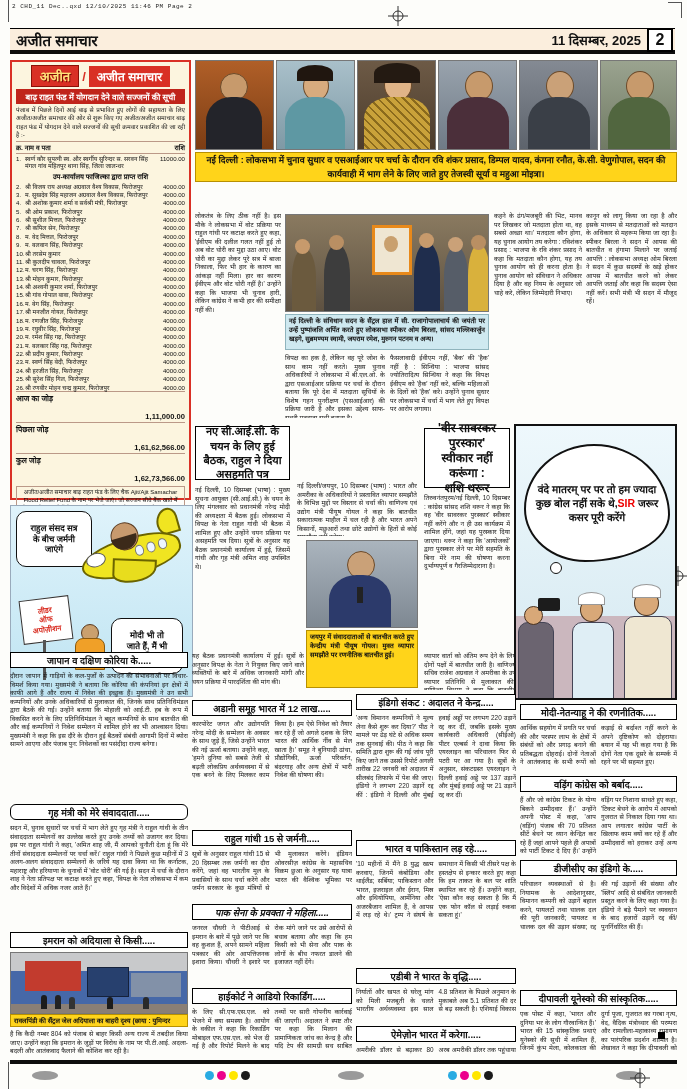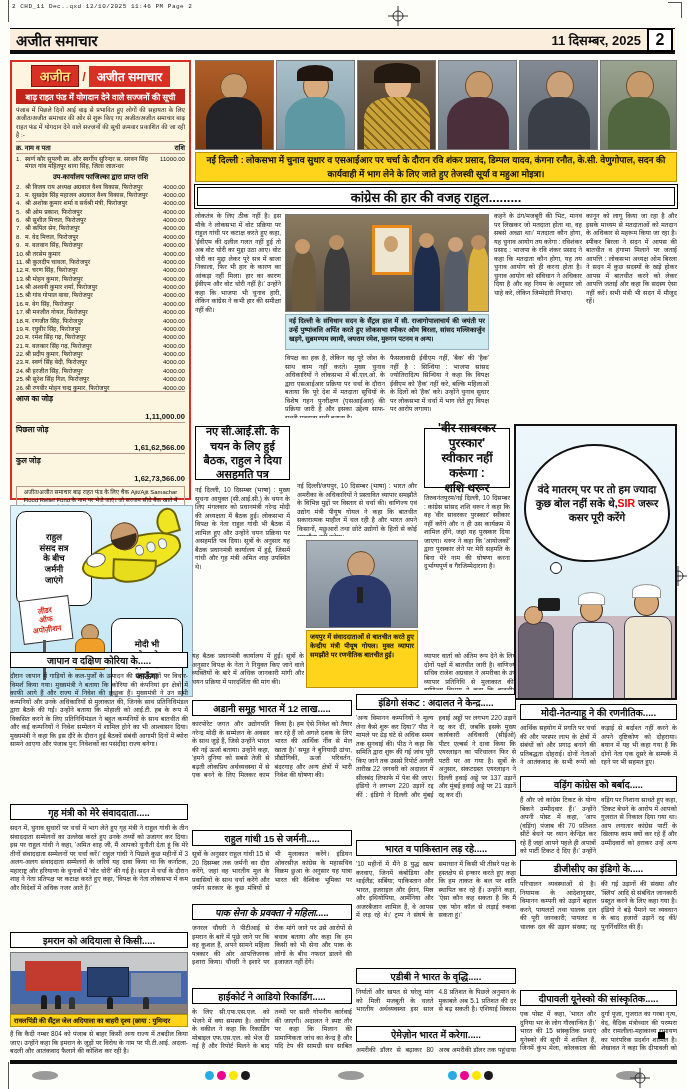--- a/index.html
+++ b/index.html
@@ -43,21 +43,21 @@
   .drow .am{width:34px;flex:none;text-align:right;}
   #donation .subhead{font-weight:bold;font-size:6.8px;text-align:center;padding:1.5px 0;}
   .trow{display:flex;font-weight:bold;font-size:7.6px;border-top:1px solid #b98;padding:1px 0;}
   .trow .lb{flex:1;} .trow .am{text-align:right;margin-top:19px;}
   #donation .bank{border:1px solid #b98;margin-top:2px;font-size:5.9px;line-height:1.3;
                   text-align:center;padding:2px;}
   
   #cartoon1{left:10px;top:505px;width:181px;height:190px;background:linear-gradient(#dff3fb,#bfe4f2);
             border:1px solid #9ab;overflow:hidden;}
   .bubble{position:absolute;background:#fff;border:1.5px solid #111;border-radius:10px;
-          font-weight:bold;text-align:center;padding:20px;line-height:1.25;box-sizing:border-box;}
+          font-weight:bold;text-align:center;padding:11px;line-height:1.25;box-sizing:border-box;}
   #plane{position:absolute;left:62px;top:14px;width:110px;height:64px;transform:rotate(-16deg);}
   #plane .fus{position:absolute;left:6px;top:18px;width:98px;height:34px;background:#f0e521;
               border:2px solid #6b6400;border-radius:50% 45% 45% 50%;}
   #plane .cock{position:absolute;left:12px;top:24px;width:18px;height:12px;background:#fff;
                border:1.5px solid #555;border-radius:50%;}
   #plane .win{position:absolute;top:28px;width:7px;height:9px;background:#eef6ff;border:1px solid #777;border-radius:50%;}
   #plane .tail{position:absolute;right:-2px;top:0px;width:18px;height:22px;background:#f0e521;
                border:2px solid #6b6400;border-radius:60% 40% 0 40%;}
   #plane .wing{position:absolute;left:34px;top:40px;width:40px;height:20px;background:#e8dd1d;
                border:2px solid #6b6400;border-radius:0 0 70% 30%;transform:rotate(18deg);}
@@ -361,21 +361,20 @@
   <div class="ph" style="left:519px;top:60px;width:79px;height:90px;background:linear-gradient(#848a93,#5d636c);">
     <div class="abs" style="left:26px;top:10px;width:26px;height:28px;border-radius:50%;background:#caa178;border:1px solid #6b4a2a;"></div>
     <div class="abs" style="left:8px;top:36px;width:62px;height:54px;border-radius:45% 45% 0 0;background:#3a3f47;"></div>
   </div>
   <div class="ph" style="left:600px;top:60px;width:77px;height:90px;background:linear-gradient(#9aa38f,#707a64);">
     <div class="abs" style="left:25px;top:10px;width:26px;height:28px;border-radius:50%;background:#c79a6c;border:1px solid #6b4a2a;"></div>
     <div class="abs" style="left:7px;top:36px;width:62px;height:54px;border-radius:45% 45% 0 0;background:#51663f;"></div>
   </div>
   <div class="abs yellowcap" style="left:195px;top:152px;width:482px;height:30px;font-size:9px;line-height:1.55;padding:1px 0;text-align:center;">नई दिल्ली : लोकसभा में चुनाव सुधार व एसआईआर पर चर्चा के दौरान रवि शंकर प्रसाद, डिम्पल यादव, कंगना रनौत, के.सी. वेणुगोपाल, सदन की कार्यवाही में भाग लेने के लिए जाते हुए तेजस्वी सूर्या व महुआ मोइत्रा।</div>
 
-  <div class="abs hbox dbl" style="left:197px;top:187px;width:478px;height:19px;font-size:13px;">कांग्रेस की हार की वजह राहुल.........</div>
 
   <div class="abs bt" style="left:195px;top:212px;width:86px;height:206px;">लोकतंत्र के लिए ठीक नहीं है। इस मौके ने लोकसभा में वोट प्रक्रिया पर राहुल गांधी पर कटाक्ष करते हुए कहा, 'ईवीएम की दलील गलत नहीं हुई तो अब वोट चोरी का मुद्दा उठा आए। वोट चोरी का मुद्दा लेकर पूरे सत्र में बाजा निकाला, फिर भी हार के कारण का आंकड़ा नहीं मिला। हार का कारण ईवीएम और वोट चोरी नहीं है।' उन्होंने कहा कि भाजपा भी चुनाव हारी, लेकिन कांग्रेस ने कभी हार की समीक्षा नहीं की।</div>
   <div class="ph" style="left:285px;top:214px;width:204px;height:98px;background:linear-gradient(#8a7a60,#5d5141);">
     <div class="abs" style="left:86px;top:10px;width:34px;height:44px;background:#efe6d2;border:3px solid #e8891a;">
       <div class="abs" style="left:9px;top:8px;width:14px;height:16px;border-radius:50%;background:#c9a06e;"></div>
     </div>
     <div class="abs" style="left:6px;top:34px;width:24px;height:64px;border-radius:45% 45% 0 0;background:#6b5a3e;"></div>
     <div class="abs" style="left:9px;top:24px;width:15px;height:15px;border-radius:50%;background:#c79a6c;"></div>
     <div class="abs" style="left:38px;top:30px;width:26px;height:68px;border-radius:45% 45% 0 0;background:#3d3d3d;"></div>
     <div class="abs" style="left:43px;top:20px;width:15px;height:15px;border-radius:50%;background:#b98f63;"></div>
@@ -426,21 +425,21 @@
 
     <div class="fig-body" style="left:108px;top:190px;width:46px;height:84px;background:#efe7d2;"></div>
     <div class="fig-head" style="left:118px;top:164px;width:23px;height:24px;"></div>
     <div class="fig-cap" style="left:116px;top:158px;width:27px;height:12px;"></div>
   </div>
 
   <div class="abs hbox hl-s" style="left:10px;top:652px;width:178px;height:16px;">
       <span>जापान व दक्षिण कोरिया के.....</span>
     </div>
   <div class="abs bt" style="left:10px;top:672px;width:178px;height:128px;">दौरान जापान में गाड़ियों के कल-पुर्जों के उत्पादन की संभावनाओं पर विचार-विमर्श किया गया। मुख्यमंत्री ने बताया कि कोरिया की कंपनियां इन क्षेत्रों में काफी आगे हैं और राज्य में निवेश की इच्छुक हैं। मुख्यमंत्री ने उन सभी कम्पनियों और उनके अधिकारियों से मुलाकात की, जिनके साथ प्रतिनिधिमंडल द्वारा बैठकें की गईं। उन्होंने बताया कि मोहाली को आई.टी. हब के रूप में विकसित करने के लिए प्रतिनिधिमंडल ने बहुत कम्पनियों के साथ बातचीत की और कई कम्पनियों ने निवेश सम्मेलन में शामिल होने का भी आश्वासन दिया। मुख्यमंत्री ने कहा कि इस दौरे के दौरान हुई बैठकों संबंधी आगामी दिनों में ब्योरा सामने आएगा और पंजाब पुन: निवेशकों का पसंदीदा राज्य बनेगा।</div>
-  <div class="abs hbox hl-s" style="left:10px;top:804px;width:178px;height:16px;">
+  <div class="abs hbox hl-s" style="left:10px;top:804px;width:178px;height:16px;border-radius:6px;">
       <span>गृह मंत्री को मेरे संवाददाता.....</span>
     </div>
   <div class="abs bt" style="left:10px;top:824px;width:178px;height:104px;">सदन में, चुनाव सुधारों पर चर्चा में भाग लेते हुए गृह मंत्री ने राहुल गांधी के तीन संवाददाता सम्मेलनों का उल्लेख करते हुए उनके तथ्यों को उजागर कर दिया। इस पर राहुल गांधी ने कहा, 'अमित शाह जी, मैं आपको चुनौती देता हूं कि मेरे तीनों संवाददाता सम्मेलनों पर चर्चा करें।' राहुल गांधी ने पिछले कुछ महीनों में 3 अलग-अलग संवाददाता सम्मेलनों के जरिये यह दावा किया था कि कर्नाटक, महाराष्ट्र और हरियाणा के चुनावों में 'वोट चोरी' की गई है। सदन में चर्चा के दौरान शाह ने नेता प्रतिपक्ष पर कटाक्ष करते हुए कहा, 'विपक्ष के नेता लोकसभा में कम और विदेशों में अधिक नजर आते हैं।'</div>
   <div class="abs hbox hl-s" style="left:10px;top:932px;width:178px;height:16px;">
       <span>इमरान को अदियाला से किसी.....</span>
     </div>
   <div class="ph" style="left:10px;top:952px;width:178px;height:62px;background:linear-gradient(#c8c9cb 0 30%,#4668a8 30% 85%,#8a7f76 85%);">
     <div class="abs" style="left:14px;top:8px;width:56px;height:30px;background:#c23b2e;"></div>
     <div class="abs" style="left:76px;top:14px;width:40px;height:28px;background:#27406e;border:1px solid #15213a;"></div>
     <div class="abs" style="left:120px;top:20px;width:50px;height:24px;background:#8291a8;"></div>

